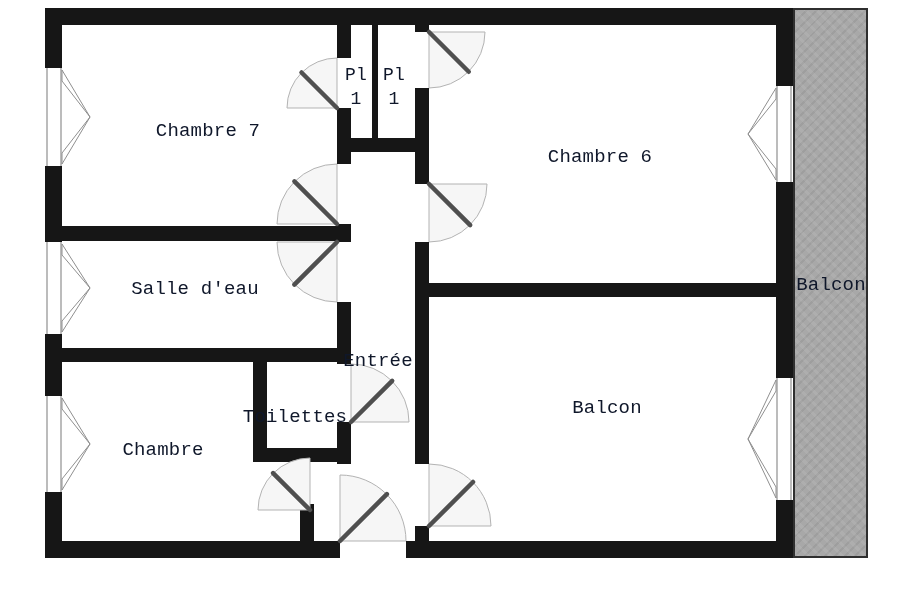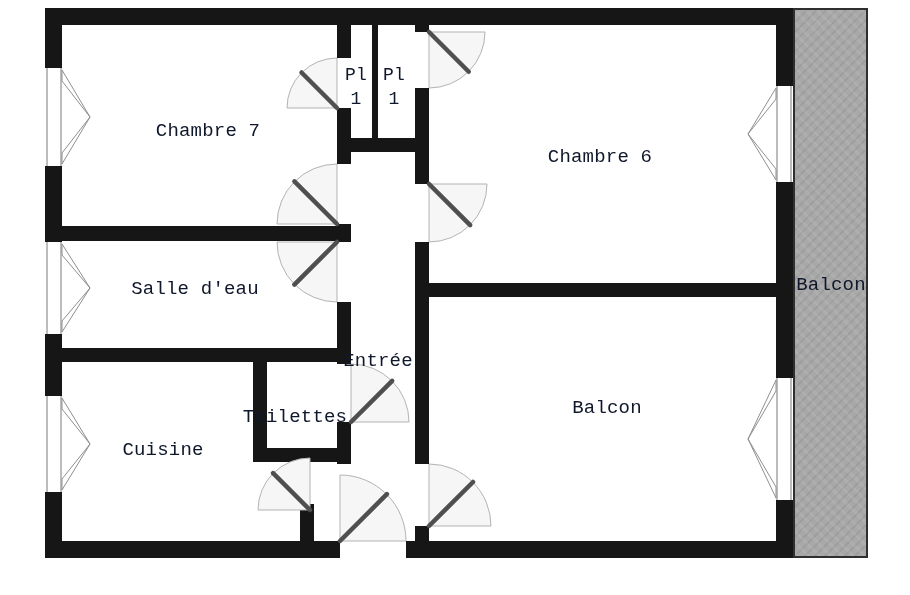--- a/index.html
+++ b/index.html
@@ -133,17 +133,17 @@
       <path class="leaf" d="M0 100 L71 29"></path>
   </svg>
 
   <div class="room-label" style="left:208px;top:131px">Chambre 7</div>
   <div class="room-label pl" style="left:356px;top:87px">Pl 1</div>
   <div class="room-label pl" style="left:394px;top:87px">Pl 1</div>
   <div class="room-label" style="left:600px;top:157px">Chambre 6</div>
   <div class="room-label" style="left:195px;top:289px">Salle d'eau</div>
   <div class="room-label" style="left:378px;top:361px">Entrée</div>
   <div class="room-label" style="left:295px;top:417px">Toilettes</div>
-  <div class="room-label" style="left:163px;top:450px">Cuisine</div>
+  <div class="room-label" style="left:163px;top:450px">Chambre</div>
   <div class="room-label" style="left:607px;top:408px">Balcon</div>
   <div class="room-label" style="left:831px;top:285px">Balcon</div>
 
 </div>
 
 </body></html>

